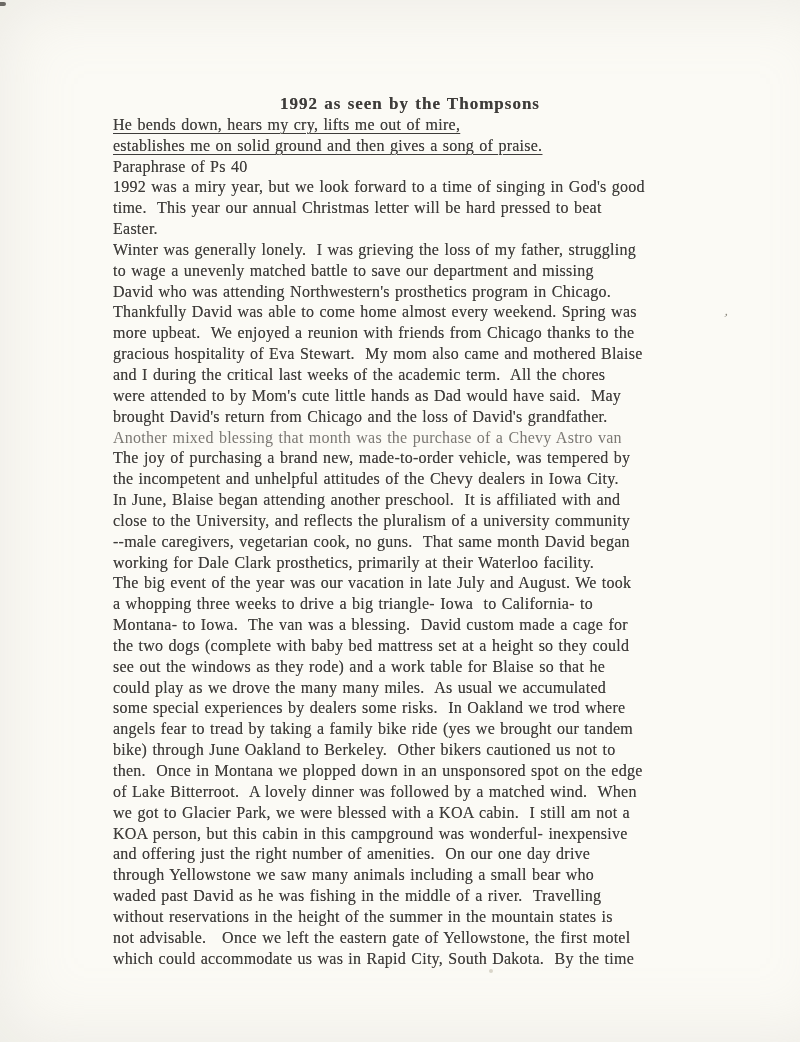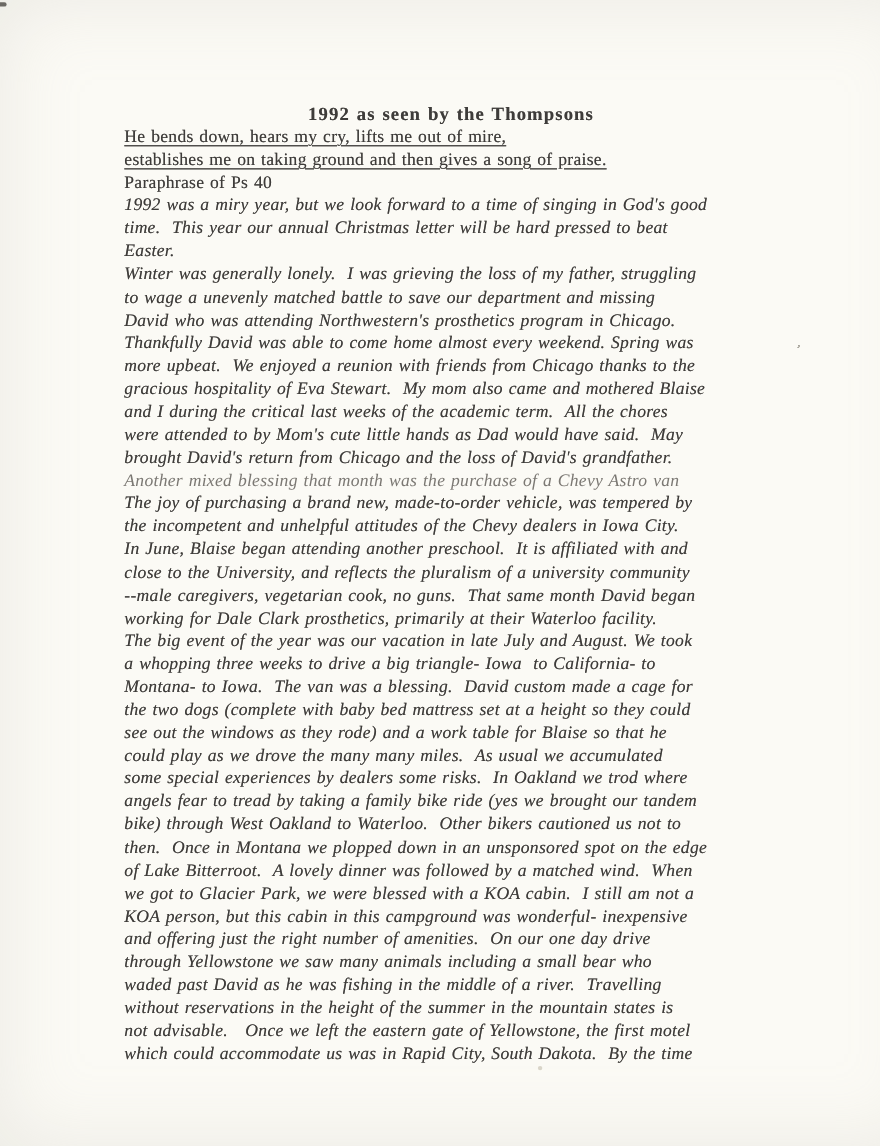--- a/index.html
+++ b/index.html
@@ -41,21 +41,20 @@
     text-underline-offset: 3px;
     text-decoration-thickness: 1.4px;
     white-space: pre;
   }
   .attribution {
     text-align: left;
     white-space: pre;
   }
   .body-lines div {
     white-space: pre;
-    font-style: italic;
   }
   
   .body-lines div:nth-child(13) {
     color: var(--faded_ink, #7b7873);
     text-shadow: none;
   }
   .speck-mark {
     position: absolute;
     left: 723px;
     top: 310px;
@@ -88,21 +87,21 @@
 
 <div class="page">
 
   <div class="letter">
 
     <div class="letter-title">1992 as seen by the Thompsons</div>
 
     <div class="epigraph">
 
     <div>He bends down, hears my cry, lifts me out of mire,</div>
-        <div>establishes me on taking ground and then gives a song of praise.</div>
+        <div>establishes me on solid ground and then gives a song of praise.</div>
       </div>
 
     <div class="attribution">Paraphrase of Ps 40</div>
 
     <div class="body-lines">
 
     <div>1992 was a miry year, but we look forward to a time of singing in God's good</div>
         <div>time.  This year our annual Christmas letter will be hard pressed to beat</div>
         <div>Easter.</div>
         <div>Winter was generally lonely.  I was grieving the loss of my father, struggling</div>
@@ -122,21 +121,21 @@
         <div>--male caregivers, vegetarian cook, no guns.  That same month David began</div>
         <div>working for Dale Clark prosthetics, primarily at their Waterloo facility.</div>
         <div>The big event of the year was our vacation in late July and August. We took</div>
         <div>a whopping three weeks to drive a big triangle- Iowa  to California- to</div>
         <div>Montana- to Iowa.  The van was a blessing.  David custom made a cage for</div>
         <div>the two dogs (complete with baby bed mattress set at a height so they could</div>
         <div>see out the windows as they rode) and a work table for Blaise so that he</div>
         <div>could play as we drove the many many miles.  As usual we accumulated</div>
         <div>some special experiences by dealers some risks.  In Oakland we trod where</div>
         <div>angels fear to tread by taking a family bike ride (yes we brought our tandem</div>
-        <div>bike) through West Oakland to Waterloo.  Other bikers cautioned us not to</div>
+        <div>bike) through June Oakland to Berkeley.  Other bikers cautioned us not to</div>
         <div>then.  Once in Montana we plopped down in an unsponsored spot on the edge</div>
         <div>of Lake Bitterroot.  A lovely dinner was followed by a matched wind.  When</div>
         <div>we got to Glacier Park, we were blessed with a KOA cabin.  I still am not a</div>
         <div>KOA person, but this cabin in this campground was wonderful- inexpensive</div>
         <div>and offering just the right number of amenities.  On our one day drive</div>
         <div>through Yellowstone we saw many animals including a small bear who</div>
         <div>waded past David as he was fishing in the middle of a river.  Travelling</div>
         <div>without reservations in the height of the summer in the mountain states is</div>
         <div>not advisable.   Once we left the eastern gate of Yellowstone, the first motel</div>
         <div>which could accommodate us was in Rapid City, South Dakota.  By the time</div>

